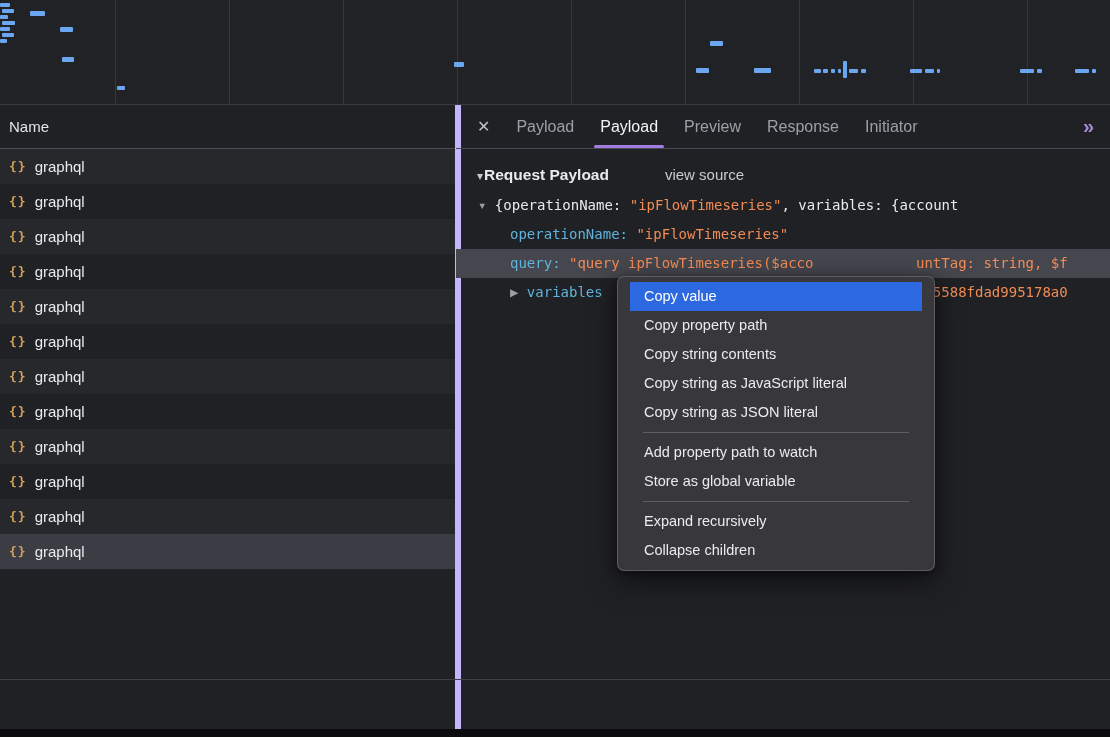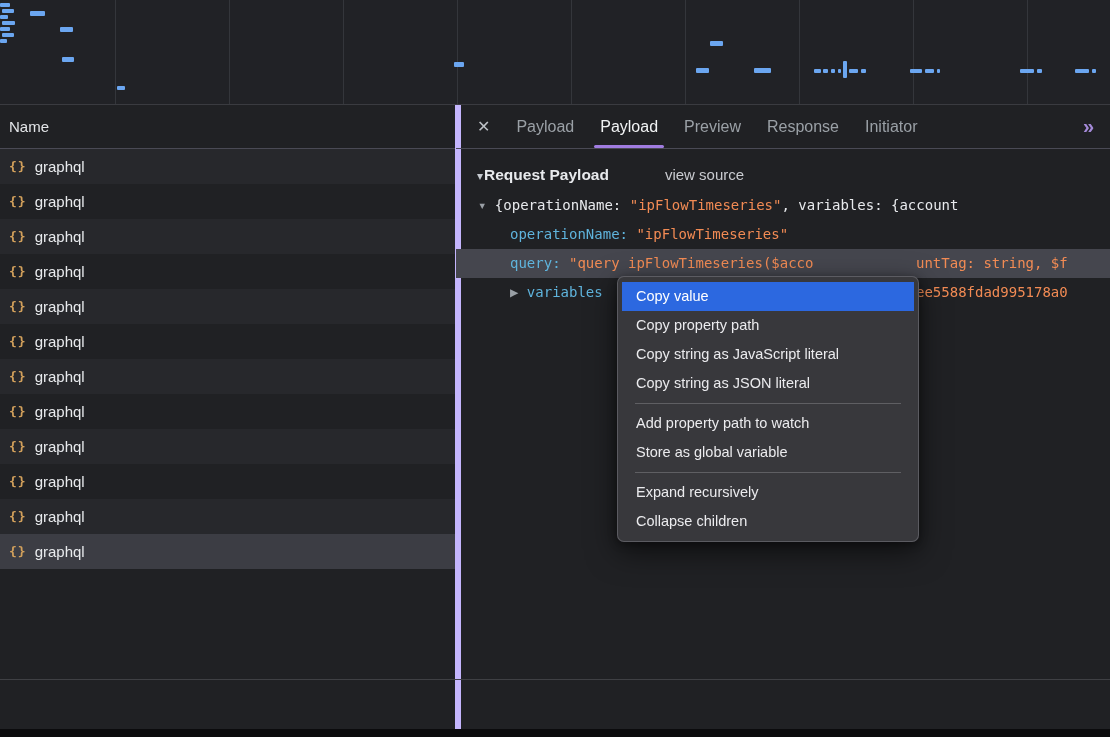--- a/index.html
+++ b/index.html
@@ -48,21 +48,21 @@
   .tok-str{color:#f28b54;}
   .tok-plain{color:#e8eaed;}
   .tok-tri{color:#9aa0a6;}
   .tail{position:absolute;left:460px;top:0;}
 
   .footer-divider{position:absolute;left:0;right:0;top:574px;height:1px;background:#3f4044;z-index:2;}
 
   
   .menu{position:absolute;left:617px;top:276px;width:292px;z-index:10;
         background:rgba(57,57,61,0.98);border:1px solid rgba(135,135,142,0.45);border-radius:7px;
-        box-shadow:0 10px 30px rgba(0,0,0,.55),0 2px 8px rgba(0,0,0,.4);padding:5px 4px;
+        box-shadow:0 10px 30px rgba(0,0,0,.55),0 2px 8px rgba(0,0,0,.4);padding:5px 12px;
         font-size:14.5px;color:#ebebee;}
   .menu-item{height:29px;line-height:29px;padding:0 14px;white-space:nowrap;}
   .menu-item.highlighted{background:#2c68e0;color:#ffffff;}
   .menu-sep{height:1px;background:rgba(255,255,255,0.2);margin:5px 13px;}
 
   .window-edge{position:absolute;left:0;bottom:0;width:100%;height:8px;background:#0b0b0d;}
 </style>
 </head>
 <body>
 
@@ -193,20 +193,21 @@
           <div class="tree-line indent1"><span class="tok-tri">▶ </span><span class="tok-key">variables</span><span class="tail tok-str">ee5588fdad995178a0</span></div>
         </div>
     </div>
 
     <div class="footer-divider"></div>
   </div>
 
   <div class="menu">
       <div class="menu-item highlighted">Copy value</div>
       <div class="menu-item">Copy property path</div>
+      <div class="menu-item">Copy string contents</div>
       <div class="menu-item">Copy string as JavaScript literal</div>
       <div class="menu-item">Copy string as JSON literal</div>
       <div class="menu-sep"></div>
       <div class="menu-item">Add property path to watch</div>
       <div class="menu-item">Store as global variable</div>
       <div class="menu-sep"></div>
       <div class="menu-item">Expand recursively</div>
       <div class="menu-item">Collapse children</div>
     </div>
 

